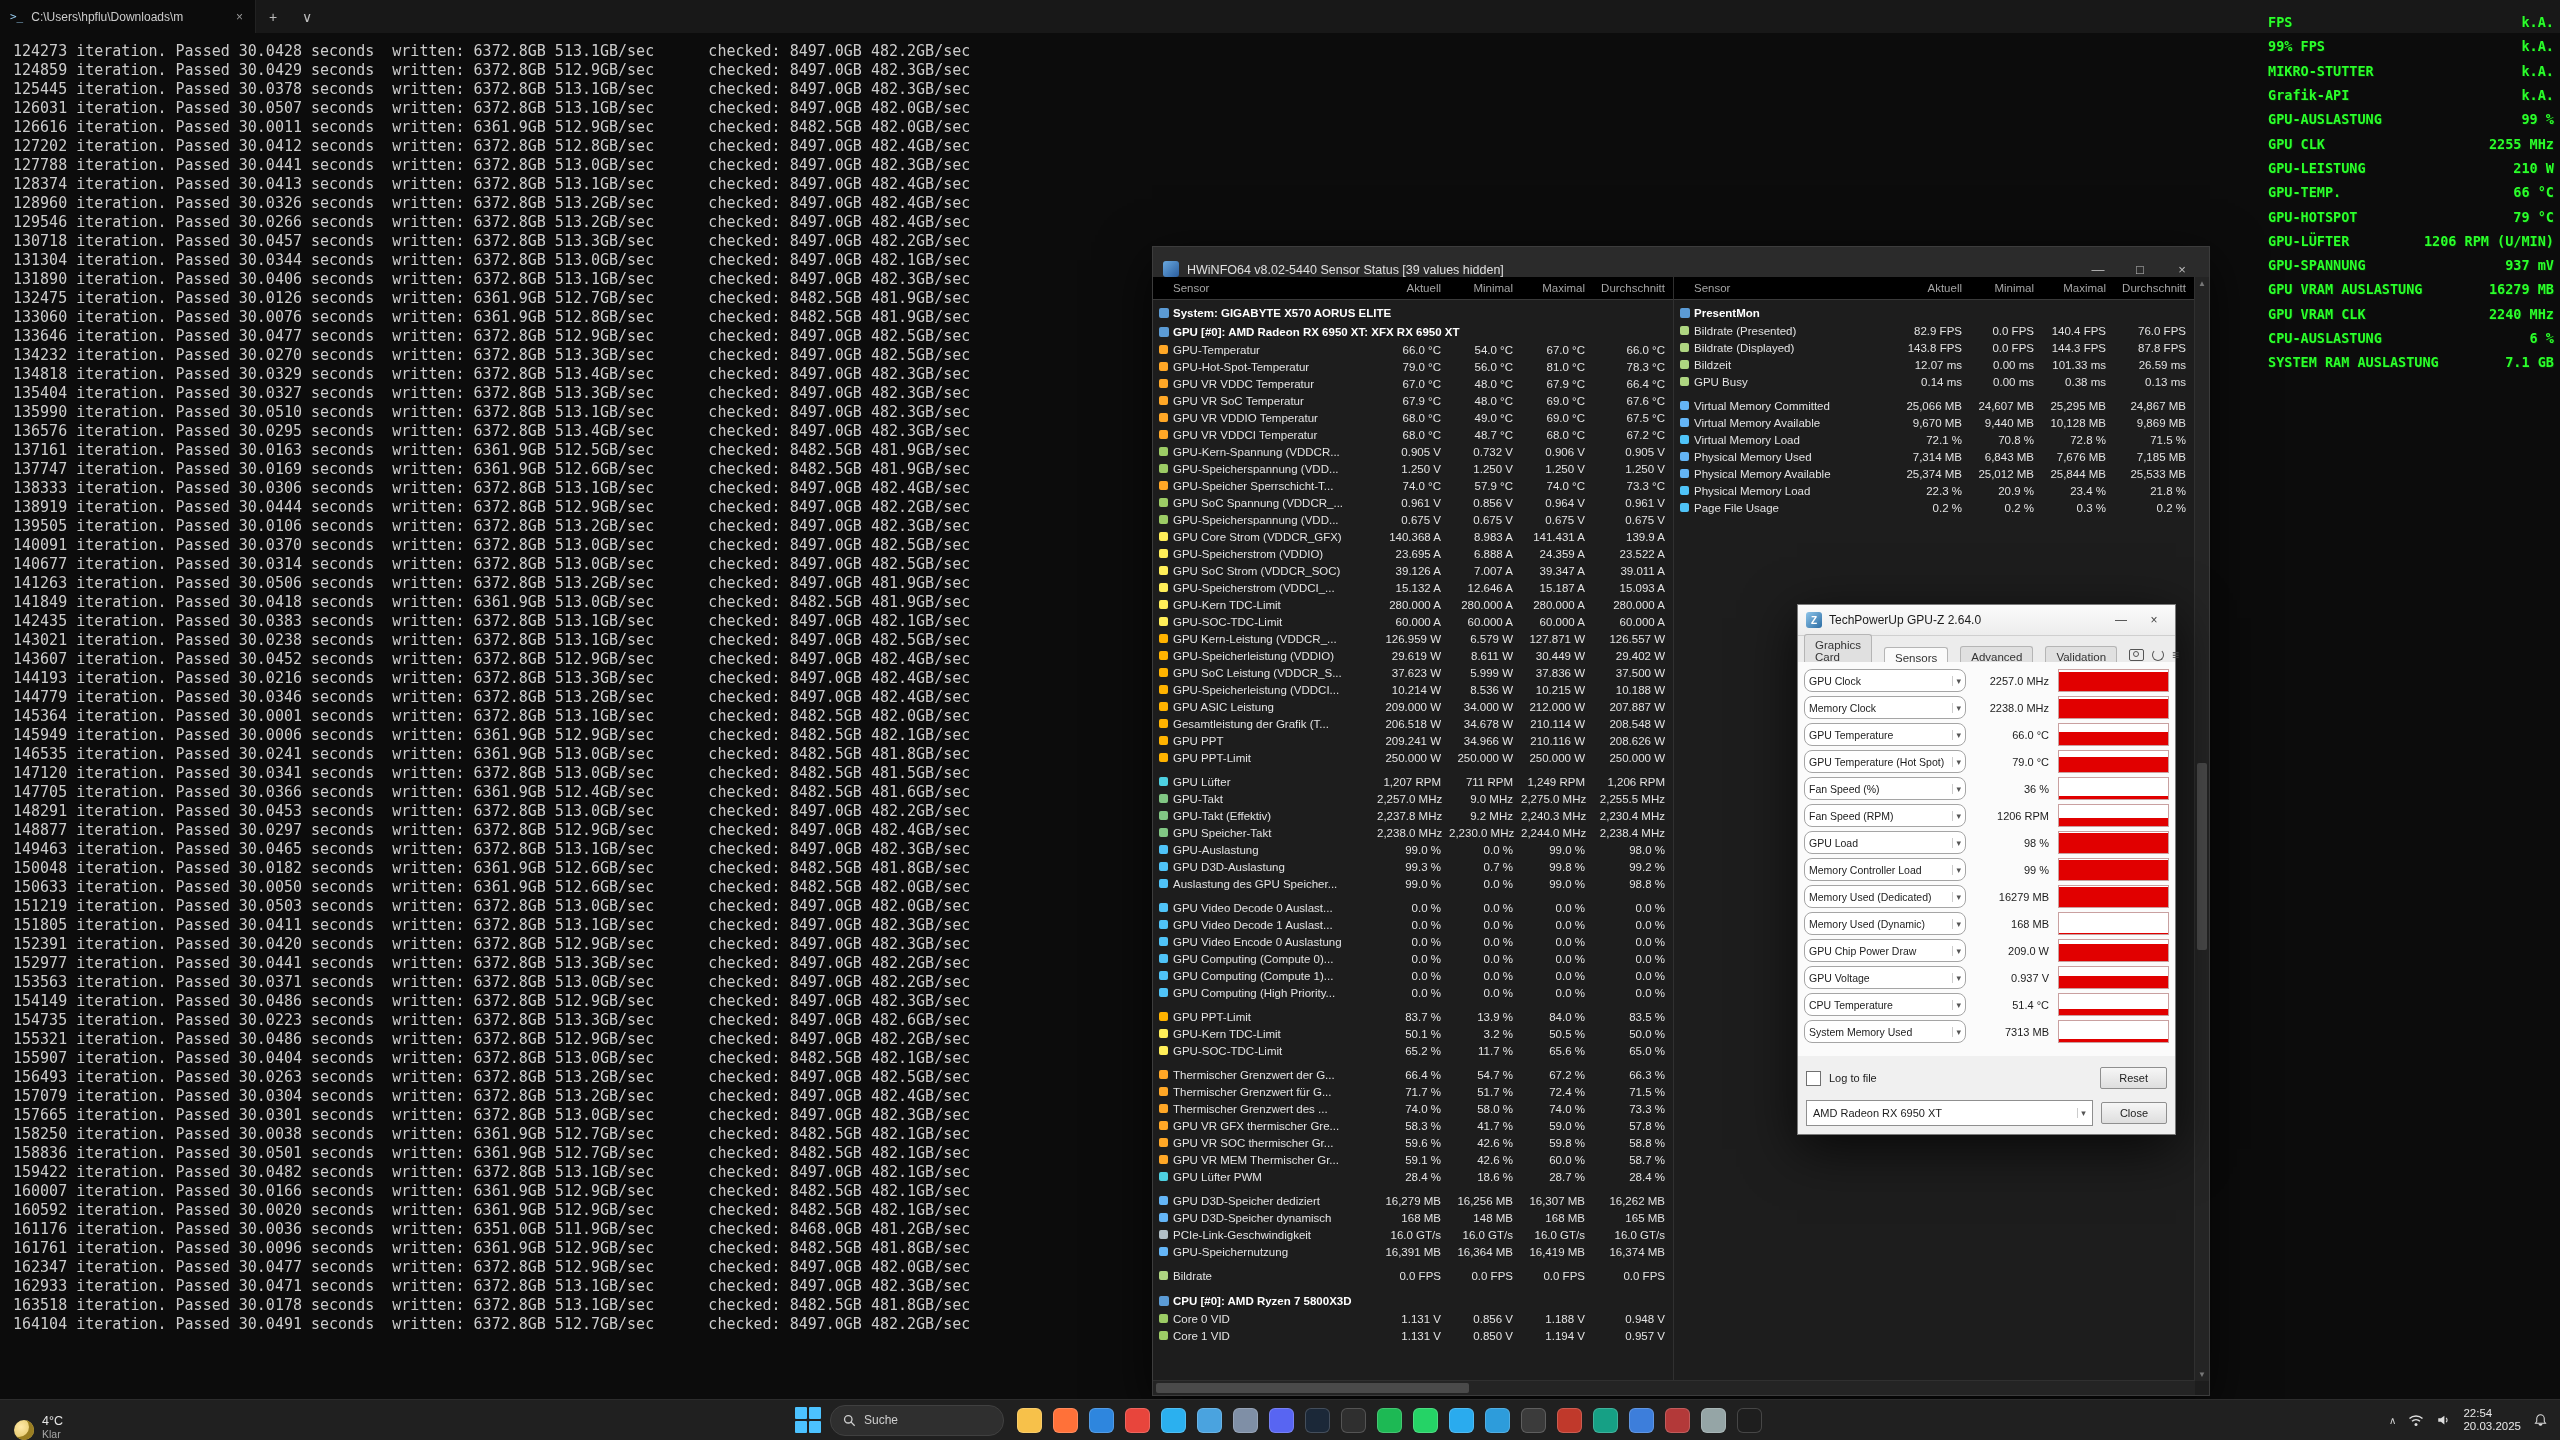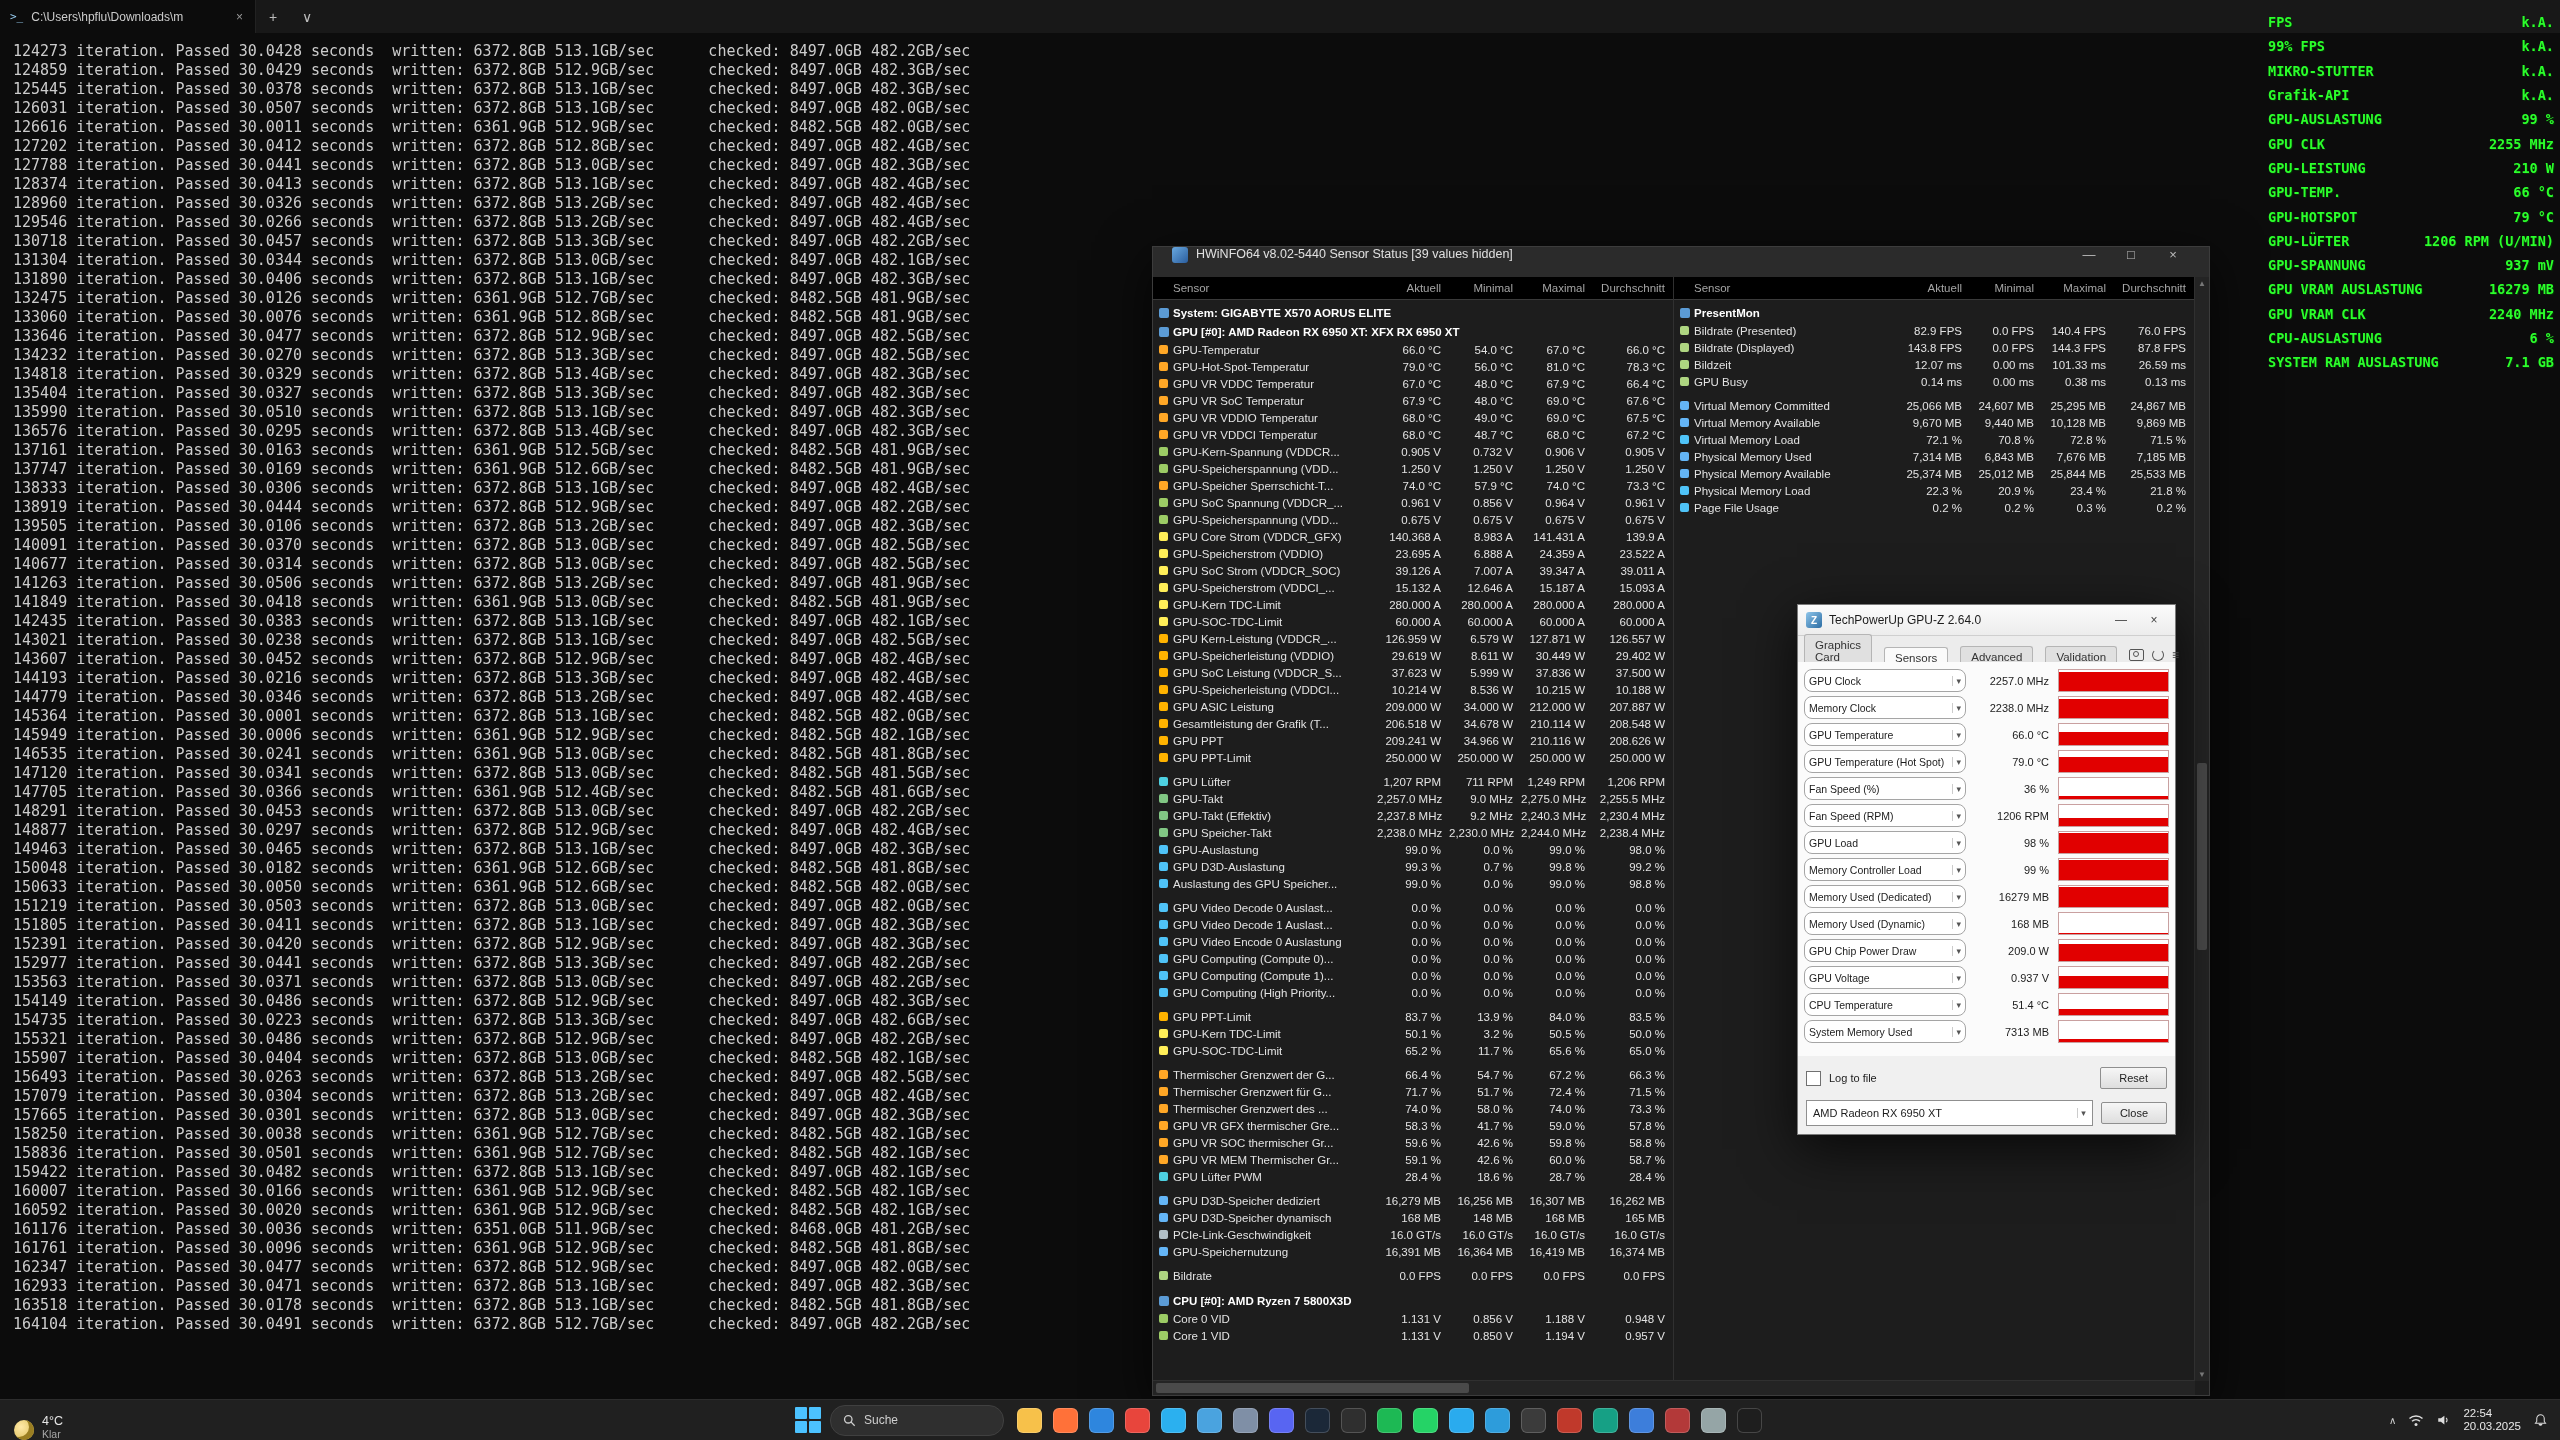--- a/index.html
+++ b/index.html
@@ -11,21 +11,21 @@
   .term-tab{width:235px;background:#0c0c0c;display:flex;align-items:center;gap:8px;padding:0 10px;font-size:12px;border-right:1px solid #222;}
   .term-tab-icon{color:#9ad0f5;font-family:"DejaVu Sans Mono",monospace;font-size:11px;}
   .term-tab-title{flex:1;white-space:nowrap;overflow:hidden;}
   .term-tab-close{color:#999;font-size:12px;padding:0 2px;}
   .term-btn{width:34px;display:flex;align-items:center;justify-content:center;color:#bbb;font-size:14px;}
   .term-body{padding:9px 0 0 13px;font-family:"DejaVu Sans Mono",monospace;font-size:15px;line-height:19px;color:#cccccc;}
   .term-line{white-space:pre;height:19px;}
 
   
   .hwinfo{position:absolute;left:1152px;top:246px;width:1056px;height:1148px;background:#1d1d1d;border:1px solid #3c3c3c;box-shadow:0 14px 50px rgba(0,0,0,.7);z-index:10;}
-  .hw-titlebar{height:30px;background:#2b2b2b;display:flex;align-items:flex-start;gap:8px;padding:0 19px;color:#e0e0e0;font-size:12.5px;border-bottom:1px solid #151515;}
+  .hw-titlebar{height:30px;background:#2b2b2b;display:flex;align-items:flex-end;gap:8px;padding:0 10px;color:#e0e0e0;font-size:12.5px;border-bottom:1px solid #151515;}
   .hw-appicon{width:16px;height:16px;border-radius:3px;background:linear-gradient(135deg,#69a9e0,#2a5d9e);}
   .hw-title{flex:1;white-space:nowrap;overflow:hidden;}
   .wbtn{width:34px;text-align:center;color:#bdbdbd;font-size:13px;}
   .hw-content{position:absolute;top:30px;bottom:14px;left:0;right:14px;display:flex;background:#1d1d1d;}
   .hw-panel{width:50%;display:flex;flex-direction:column;border-right:1px solid #303030;overflow:hidden;}
   .hw-header{display:grid;grid-template-columns:20px 1fr 72px 72px 72px 80px;height:22px;align-items:center;background:#000000;color:#a5a5a5;font-size:11.5px;border-bottom:1px solid #3a3a3a;}
   .hw-header .h-val{text-align:right;padding-right:8px;}
   .hw-rows{flex:1;padding-top:3px;}
   .hw-item{display:grid;grid-template-columns:20px 1fr 72px 72px 72px 80px;height:17px;align-items:center;font-size:11.5px;color:#e2e2e2;}
   .hw-item .lbl{white-space:nowrap;overflow:hidden;}

